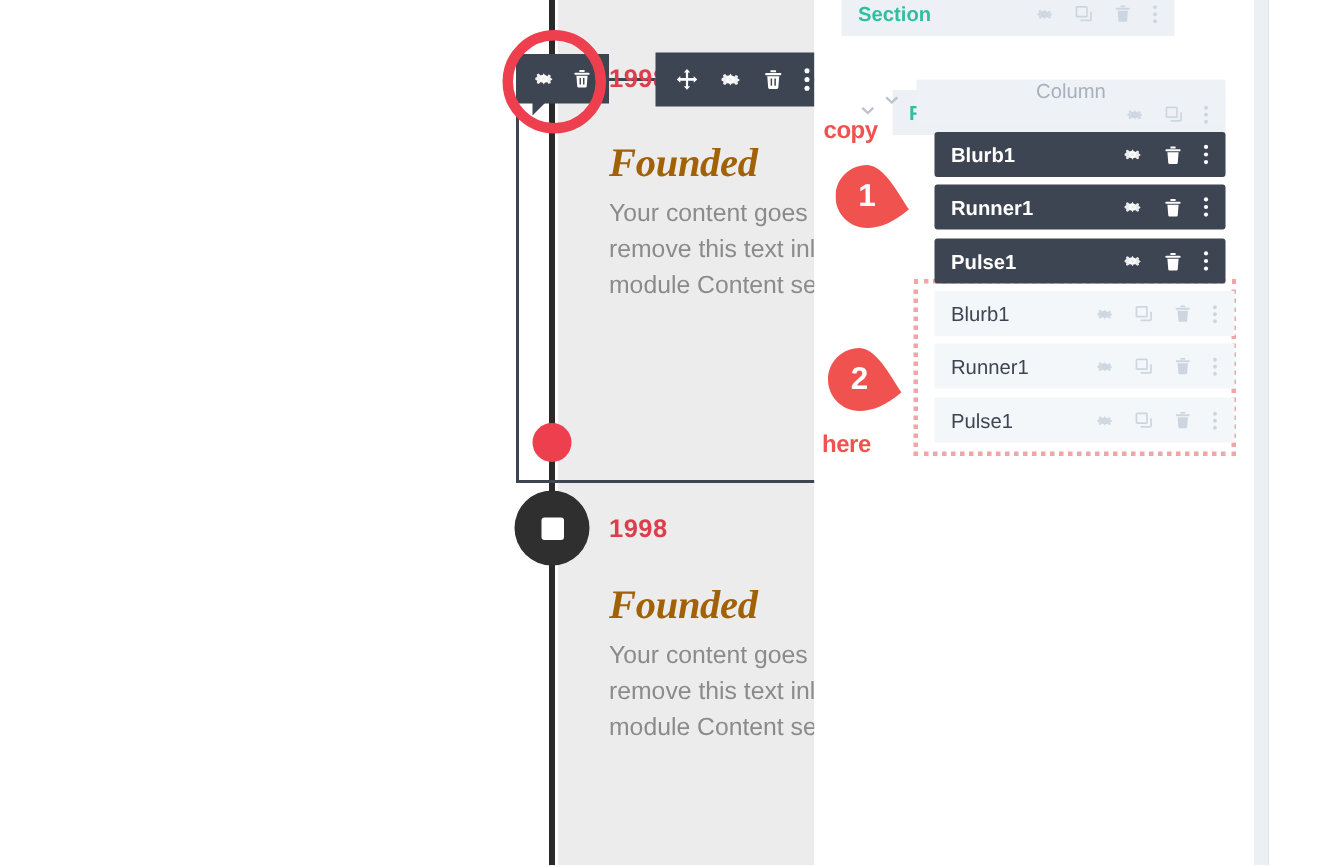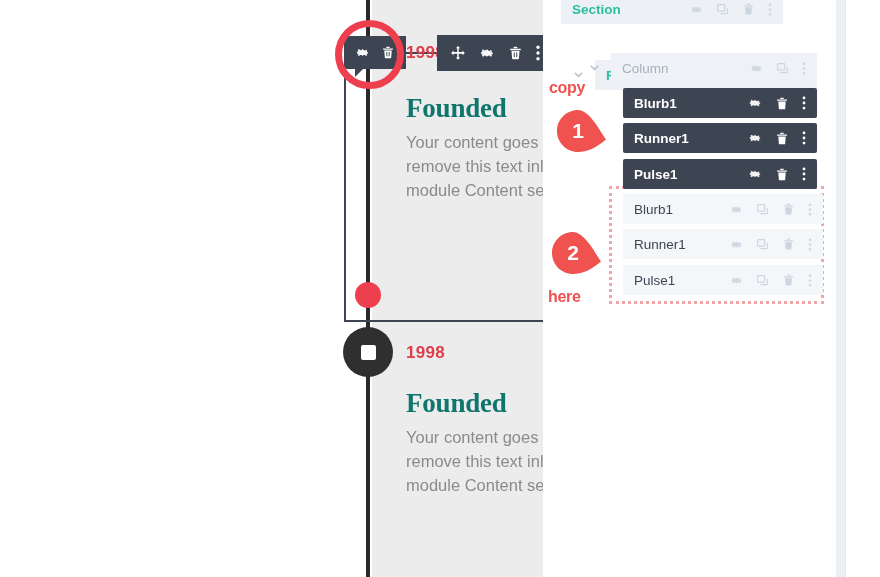--- a/index.html
+++ b/index.html
@@ -53,23 +53,24 @@
     font-weight: bold;
     font-size: 17px;
     color: #dd3e4c;
     letter-spacing: 0.3px;
   }
   .entry .headline {
     position: absolute;
     font-family: "Liberation Serif", serif;
     font-weight: bold;
     font-size: 27px;
-    color: #0f766e;
+    color: #a16207;
     letter-spacing: -0.2px;
     white-space: nowrap;
+    font-style: italic;
   }
   .entry .body {
     position: absolute;
     font-family: "Liberation Sans", sans-serif;
     font-size: 16.5px;
     line-height: 24px;
     color: #8b8b8b;
     width: 230px;
     white-space: pre-line;
   }
@@ -187,21 +188,21 @@
     margin-left: auto;
   }
   .wf-row .caret {
     position: absolute;
     left: -22px; top: 50%;
     transform: translateY(-50%);
   }
 
   
   .row-section, .row-row { background: #edf1f6; }
-  .row-column { background: #eef2f7; }
+  .row-column { background: #eef2f7; flex-direction: column; }
   .row-dark { background: #3d4452; border-radius: 2px; }
   .row-light { background: #f4f7fa; }
 
   .t-teal  { color: #2fbfa0; font-weight: bold; }
   .t-grey  { color: #a7b0bc; }
   .t-white { color: #ffffff; font-weight: bold; }
   .t-dark  { color: #3d4452; }
 
   
   .paste-box {

